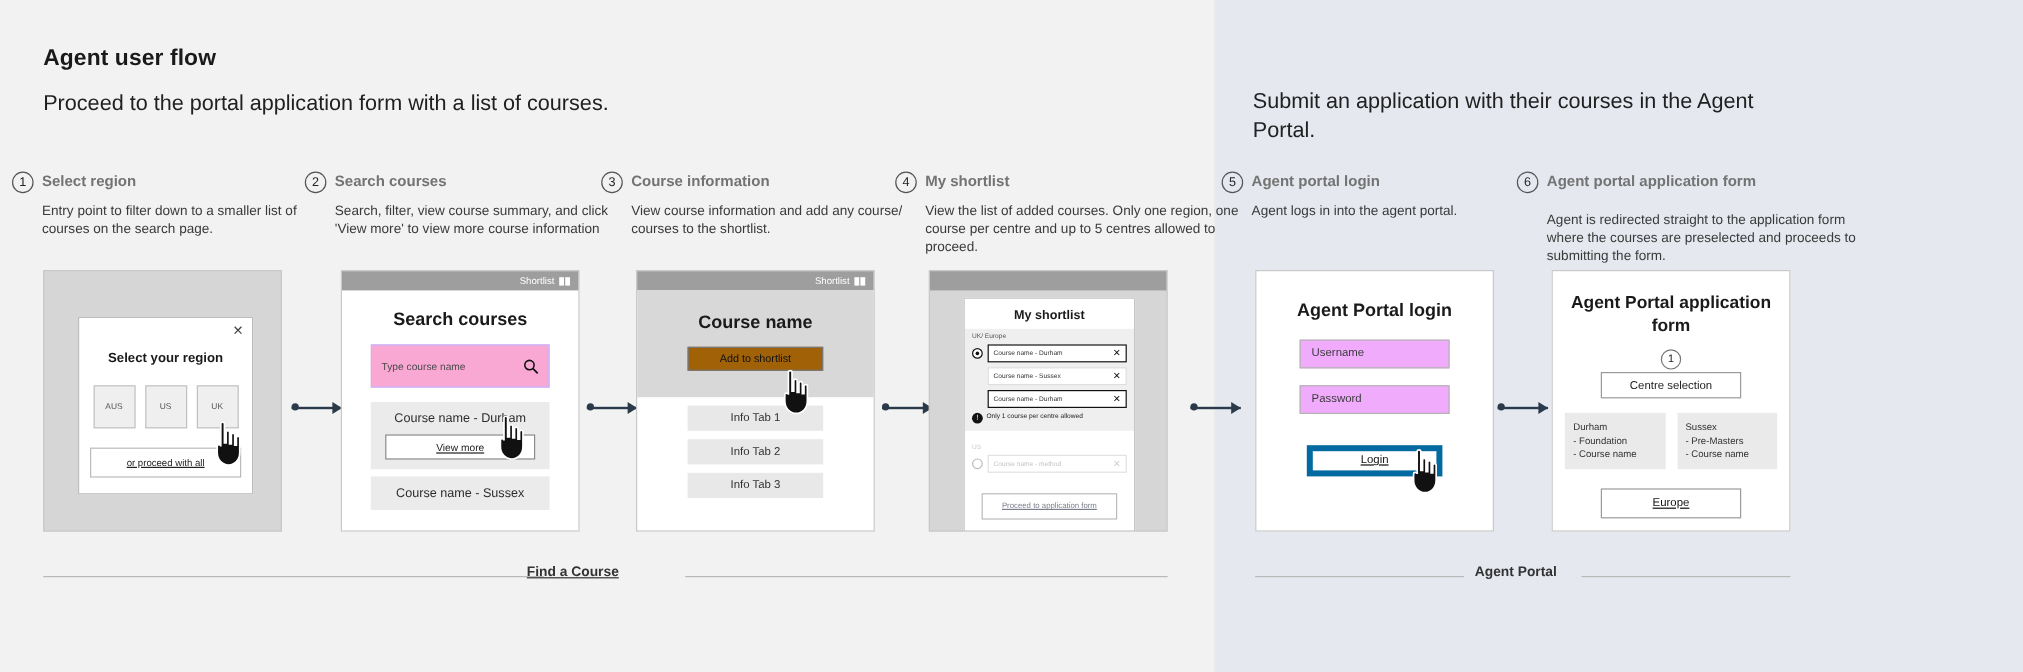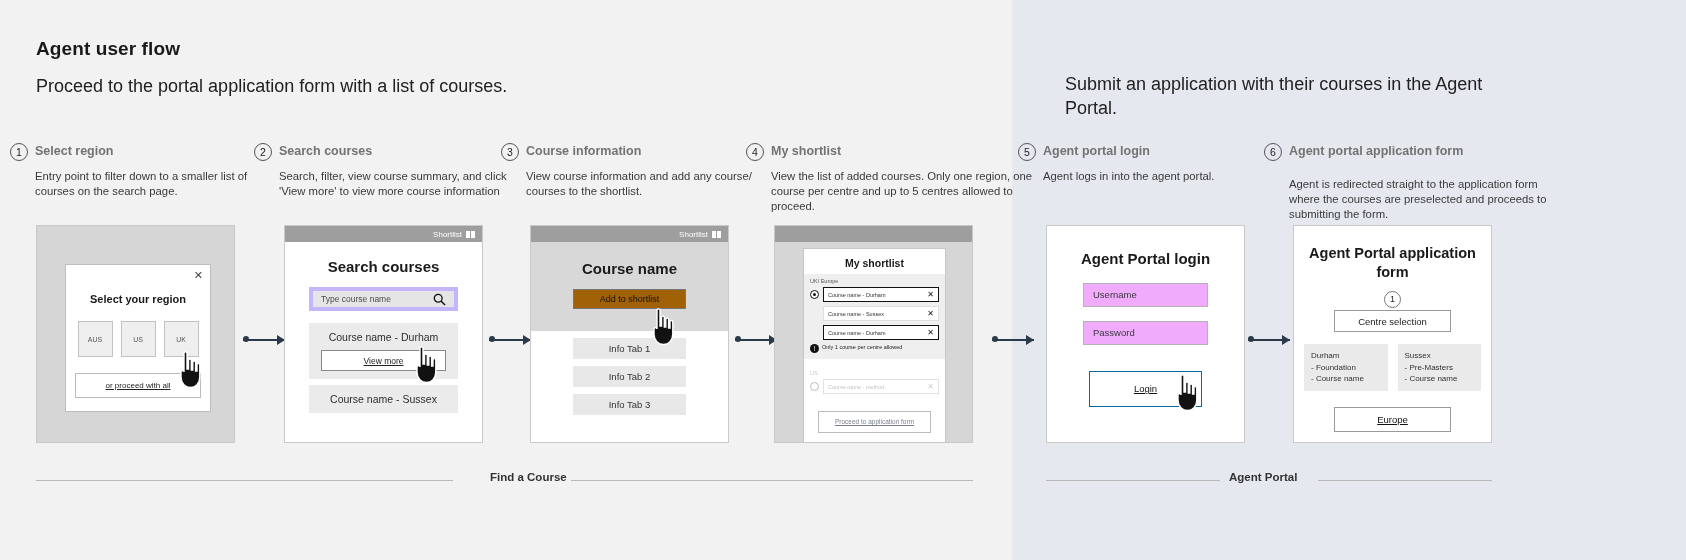--- a/index.html
+++ b/index.html
@@ -21,21 +21,21 @@
   .flow-title {
     position:absolute; left:36px; top:38px;
     font-size:19px; font-weight:bold; letter-spacing:0.1px;
   }
   .flow-sub {
     position:absolute; left:36px; top:74px; width:640px;
     font-size:18px; font-weight:400; line-height:1.35; color:#212121;
   }
   .right-sub {
     position:absolute; left:1044px; top:72px; width:440px;
-    font-size:18px; font-weight:400; line-height:1.35; color:#212121;margin-left:21px;
+    font-size:18px; font-weight:400; line-height:1.35; color:#212121;
   }
 
   
   .step {
     position:absolute; top:143px; width:250px;
   }
   .step-head { display:flex; align-items:flex-start; gap:7px; }
   .step-num {
     width:18px; height:18px; border-radius:50%;
     border:1px solid #555; background:transparent;
@@ -101,21 +101,21 @@
     display:flex; align-items:center; justify-content:center;
     font-size:8px; text-decoration:underline; color:#222;
   }
 
   
   .hand { position:absolute; width:30px; height:38px; pointer-events:none; }
 
   
   .p2-title { text-align:center; font-size:15px; font-weight:bold; margin-top:16px; }
   .search-box {
-    margin:12px 24px 0 24px; height:24px; border:4px solid #c4b5fd; background:#e5e5e5;
+    margin:12px 24px 0 24px; height:36px; border:1px solid #c4b5fd; background:#f9a8d4;
     display:flex; align-items:center; padding:0 8px; justify-content:space-between;
   }
   .search-box span { font-size:8.5px; color:#4a4a4a; }
   .course-card {
     margin:12px 24px 0 24px; background:#ebebeb; padding:8px 0;
   }
   .course-card .nm { text-align:center; font-size:10.5px; color:#2d2d2d; }
   .viewmore {
     margin:7px 12px 0 12px; height:21px; background:#fff; border:1px solid #888;
     display:flex; align-items:center; justify-content:center;
@@ -178,21 +178,21 @@
     font-size:6.5px; text-decoration:underline; color:#7a7f8c; line-height:1.2;
   }
 
   
   .p5-title { text-align:center; font-size:15px; font-weight:bold; margin-top:24px; line-height:1.25; }
   .inp {
     margin:14px 36px 0 36px; height:24px; border:1px solid #b4b4b4; background:#f0abfc;
     display:flex; align-items:center; padding-left:9px; font-size:9.5px; color:#3a3a3a;
   }
   .login-btn {
-    margin:26px 42px 0 42px; height:36px; background:#fff; border:1px solid #0369a1;
+    margin:26px 42px 0 42px; height:26px; background:#fff; border:5px solid #0369a1;
     display:flex; align-items:center; justify-content:center;
     font-size:9.5px; text-decoration:underline; color:#111;
   }
   .p6-title { text-align:center; font-size:14.5px; font-weight:bold; margin-top:18px; line-height:1.28; }
   .badge-1 {
     width:17px; height:17px; border-radius:50%; border:1px solid #777; background:#fff;
     font-size:9px; line-height:15px; text-align:center; margin:10px auto 0 auto; color:#222;
   }
   .centre-sel {
     margin:2px 40px 0 40px; height:22px; background:#fff; border:1px solid #9a9a9a;
@@ -429,20 +429,20 @@
       <div class="centre-card">
         <div>Sussex</div>
         <div>- Pre-Masters</div>
         <div>- Course name</div>
       </div>
     </div>
     <div class="submit-btn">Europe</div>
   </div>
 
   <div class="footer-rule" style="left:36px; width:417px;"></div>
-  <div class="footer-label" style="left:490px;">Find a Course</div>
+  <div class="footer-label" style="left:439px;text-decoration:underline;">Find a Course</div>
   <div class="footer-rule" style="left:571px; width:402px;"></div>
 
   <div class="footer-rule" style="left:1046px; width:174px;"></div>
   <div class="footer-label" style="left:1229px;">Agent Portal</div>
   <div class="footer-rule" style="left:1318px; width:174px;"></div>
 
 </div>
 
 </body></html>

